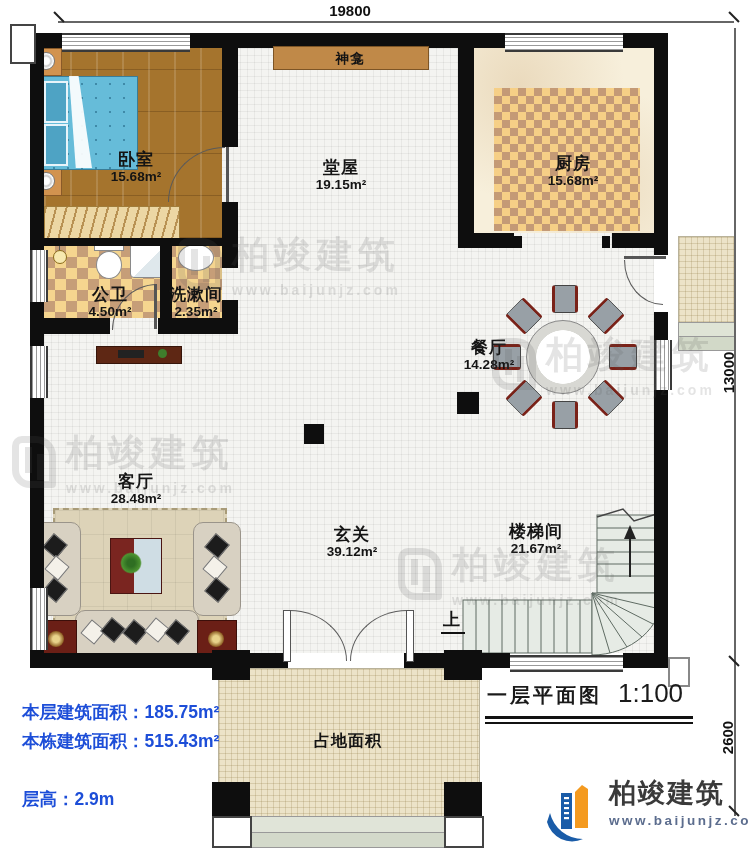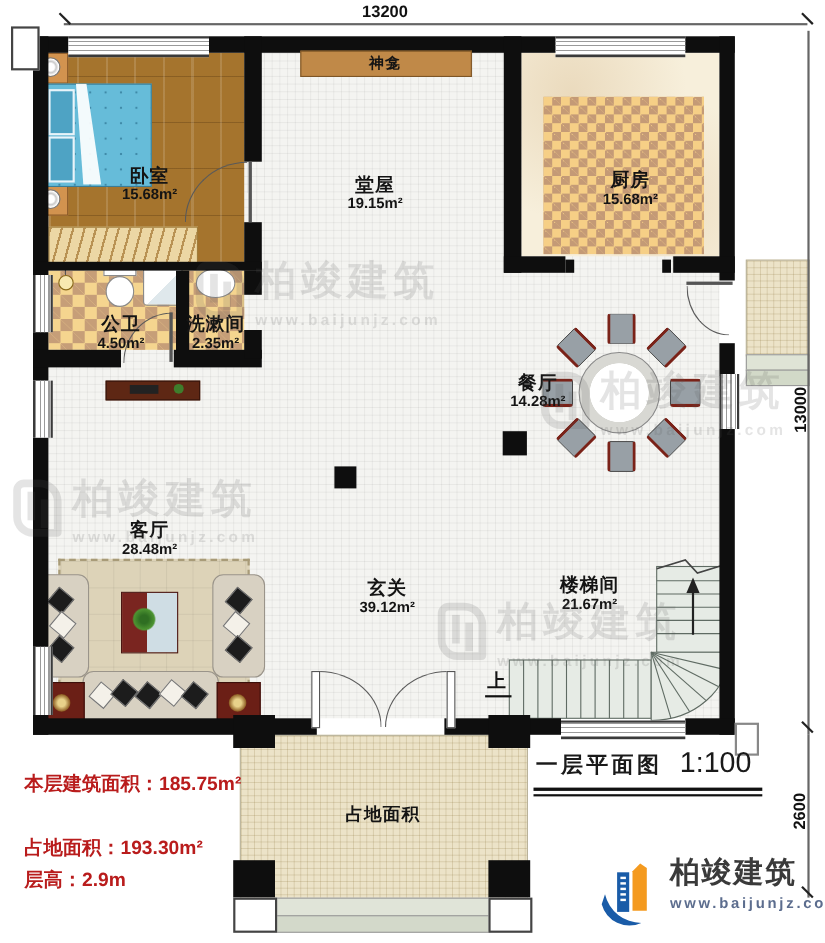--- a/index.html
+++ b/index.html
@@ -61,21 +61,21 @@
   .wm-icon:before{content:"";position:absolute;inset:0;border:7px solid rgba(90,90,90,.16);
       border-radius:10px 20px 4px 18px;}
   .wm-icon:after{content:"";position:absolute;left:13px;top:11px;width:7px;height:26px;
       background:rgba(90,90,90,.16);box-shadow:12px 7px 0 rgba(90,90,90,.16);}
   .wm-name{font-size:37px;font-weight:bold;letter-spacing:5px;}
   .wm-site{font-size:14px;font-weight:bold;letter-spacing:3px;margin-top:2px;}
   
   .dimline{background:#666;z-index:8;}
   .tick{position:absolute;width:14px;height:2px;background:#222;transform:rotate(45deg);z-index:8;}
   .dimtext{position:absolute;font-size:15px;font-weight:bold;color:#111;z-index:8;text-align:center;}
-  .info-line{position:absolute;left:22px;font-size:17.5px;font-weight:bold;color:#b91c1c;z-index:8;}
+  .info-line{position:absolute;left:22px;font-size:17.5px;font-weight:bold;color:#1d4ed8;z-index:8;}
   .titleblock{position:absolute;display:flex;align-items:baseline;z-index:8;color:#1a1a1a;}
   .title-main{font-size:20px;font-weight:bold;letter-spacing:3px;text-align:center;}
   .title-scale{font-size:26px;margin-left:16px;}
   .brand{position:absolute;z-index:8;display:flex;align-items:flex-start;gap:6px;}
   .brand-name{font-size:27px;font-weight:900;color:#3a3a3a;letter-spacing:2px;line-height:1;}
   .brand-site{font-size:13.5px;font-weight:bold;color:#5c6d8e;letter-spacing:2.5px;margin-top:6px;}
 </style>
 </head>
 <body>
 
@@ -304,37 +304,37 @@
     <div class="wm-icon"></div>
     <div>
         <div class="wm-name">柏竣建筑</div>
         <div class="wm-site">www.baijunjz.com</div>
       </div>
   </div>
 
   <div class="abs dimline" style="left:58px;top:21px;width:676px;height:1.5px;"></div>
   <div class="tick" style="left:52px;top:16px;"></div>
   <div class="tick" style="left:727px;top:16px;"></div>
-  <div class="dimtext" style="left:300px;top:2px;width:100px;">13200</div>
+  <div class="dimtext" style="left:300px;top:2px;width:100px;">19800</div>
   <div class="abs dimline" style="left:734px;top:28px;width:1.5px;height:640px;"></div>
   <div class="tick" style="left:727px;top:660px;"></div>
   <div class="dimtext" style="left:698px;top:364px;width:60px;transform:rotate(-90deg);">13000</div>
   <div class="abs dimline" style="left:734px;top:668px;width:1.5px;height:148px;"></div>
   <div class="tick" style="left:727px;top:810px;"></div>
   <div class="dimtext" style="left:697px;top:729px;width:60px;transform:rotate(-90deg);">2600</div>
 
   <div class="titleblock" style="left:487px;top:678px;">
     <span class="title-main">一层平面图</span>
     <span class="title-scale">1:100</span>
   </div>
   <div class="abs" style="left:485px;top:716px;width:208px;height:3px;background:#111;z-index:8;"></div>
   <div class="abs" style="left:485px;top:722px;width:208px;height:1.5px;background:#111;z-index:8;"></div>
 
   <div class="info-line" style="top:700px;">本层建筑面积：185.75m²</div>
-  <div class="info-line" style="top:758px;">占地面积：193.30m²</div>
+  <div class="info-line" style="top:729px;">本栋建筑面积：515.43m²</div>
   <div class="info-line" style="top:787px;">层高：2.9m</div>
 
   <div class="brand" style="left:541px;top:780px;">
     <svg width="62" height="62" viewBox="0 0 62 62">
       <path d="M6 42 A26 26 0 0 0 42 59 A34 34 0 0 1 9 33 Z" fill="#1a5ca8"></path>
       <rect x="20" y="13" width="11" height="36" fill="#1a5ca8"></rect>
       <g fill="#fff">
           <rect x="23" y="17" width="5" height="2.2"></rect>
           <rect x="23" y="22" width="5" height="2.2"></rect>
           <rect x="23" y="27" width="5" height="2.2"></rect>

